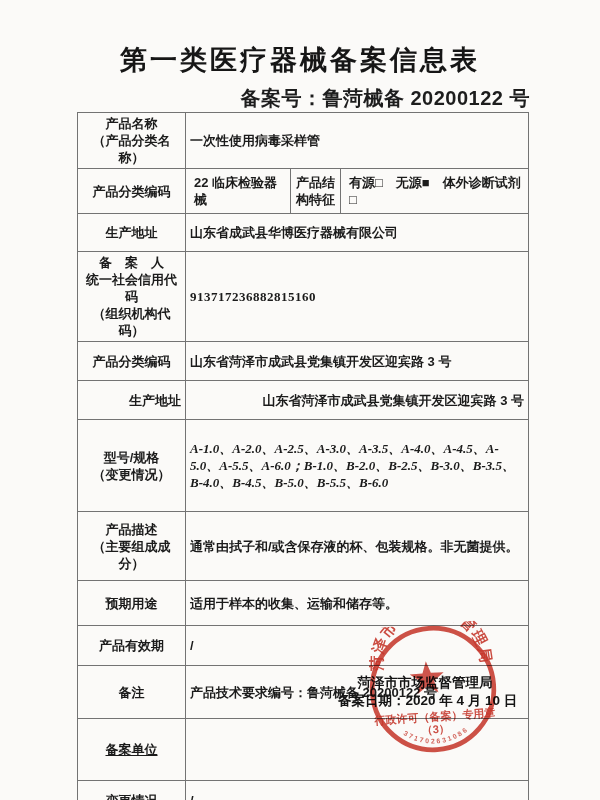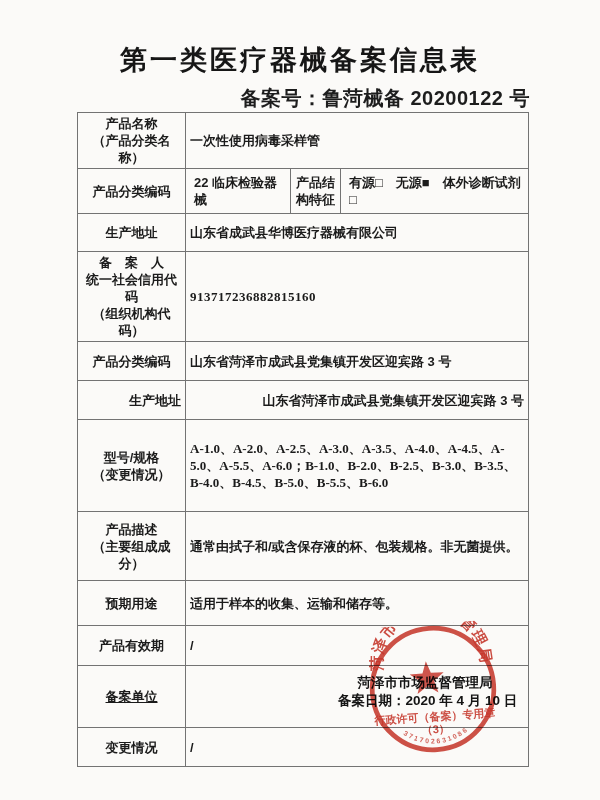--- a/index.html
+++ b/index.html
@@ -54,21 +54,21 @@
   tr.r5 td{height:34px;}
   tr.r6 td{height:34px;text-align:right;}
   tr.r7 td{height:87px;}
   tr.r8 td{height:64px;}
   tr.r9 td{height:40px;margin-top:27px;}
   tr.r10 td{height:35px;}
   tr.r11 td{height:48px;}
   tr.r12 td{height:57px;text-decoration:underline;}
   tr.r13 td{height:34px;}
   td.struct-lbl{text-align:center;padding:2px;}
-  .spec-text{font-family:"Liberation Serif", serif;font-size:13.5px;line-height:19px;}
+  .spec-text{font-family:"Liberation Serif", serif;font-size:13.5px;line-height:19px;font-style:italic;}
 
   .unit-text{
     position:absolute;top:674px;left:338px;width:174px;
     text-align:center;z-index:2;
     font-size:13.5px;font-weight:700;color:#141414;
     line-height:18px;white-space:nowrap;
   }
   .unit-text .date{font-weight:600;}
 
   .stamp{
@@ -146,20 +146,24 @@
     <tr class="r9">
       <td class="lbl">预期用途</td>
       <td class="val" colspan="3">适用于样本的收集、运输和储存等。</td>
     </tr>
 
     <tr class="r10">
       <td class="lbl">产品有效期</td>
       <td class="val" colspan="3">/</td>
     </tr>
 
+    <tr class="r11">
+      <td class="lbl">备注</td>
+      <td class="val" colspan="3">产品技术要求编号：鲁菏械备 20200122 号</td>
+    </tr>
 
     <tr class="r12">
       <td class="lbl">备案单位</td>
       <td class="val" colspan="3"></td>
     </tr>
 
     <tr class="r13">
       <td class="lbl">变更情况</td>
       <td class="val" colspan="3">/</td>
     </tr>

